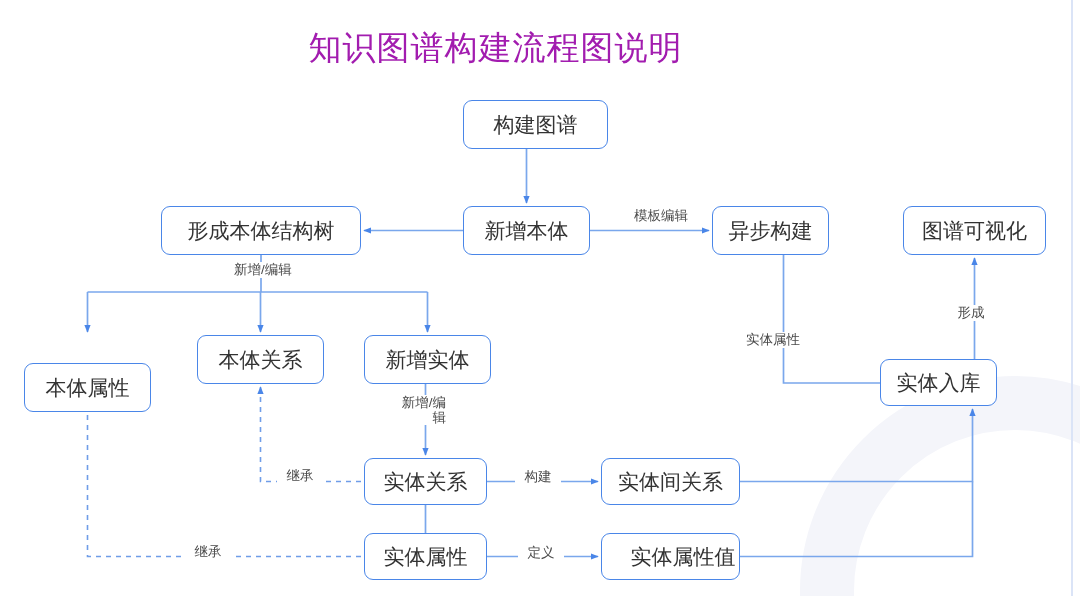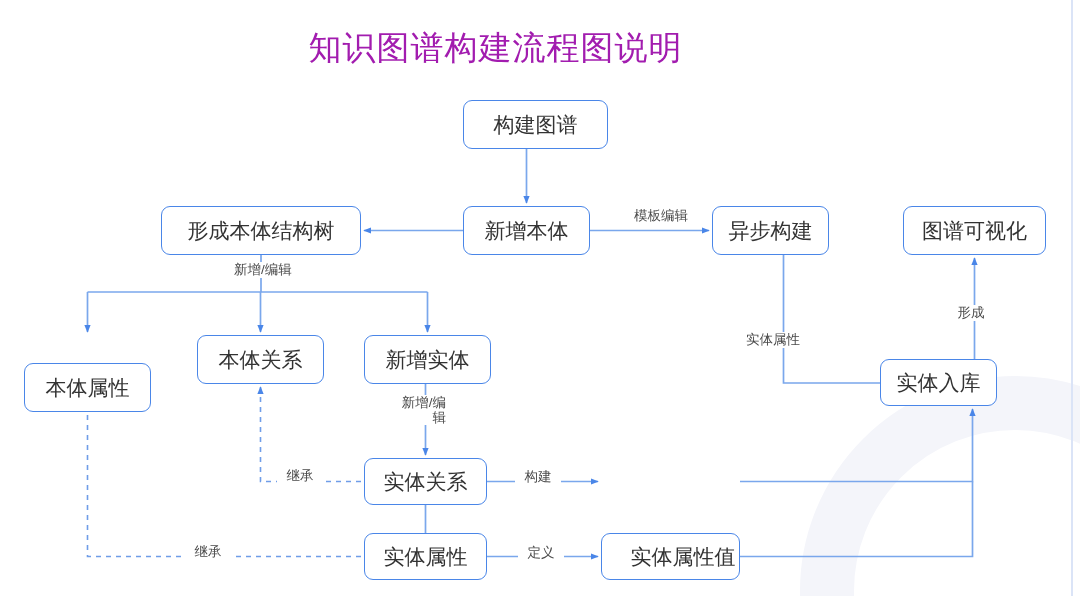--- a/index.html
+++ b/index.html
@@ -177,20 +177,23 @@
   </div>
 
   <div class="node" style="left:880px; top:359px; width:117px; height:47px;">
     <span>实体入库</span>
   </div>
 
   <div class="node" style="left:364px; top:458px; width:123px; height:47px;">
     <span>实体关系</span>
   </div>
 
+  <div class="node" style="left:601px; top:458px; width:139px; height:47px;">
+    <span>实体间关系</span>
+  </div>
 
   <div class="node" style="left:364px; top:533px; width:123px; height:47px;">
     <span>实体属性</span>
   </div>
 
   <div class="node" style="left:601px; top:533px; width:139px; height:47px;padding-left:25px;">
     <span>实体属性值</span>
   </div>
 
   <div class="edge-label" style="left:610px; top:208px; width:96px;">模板编辑</div>

